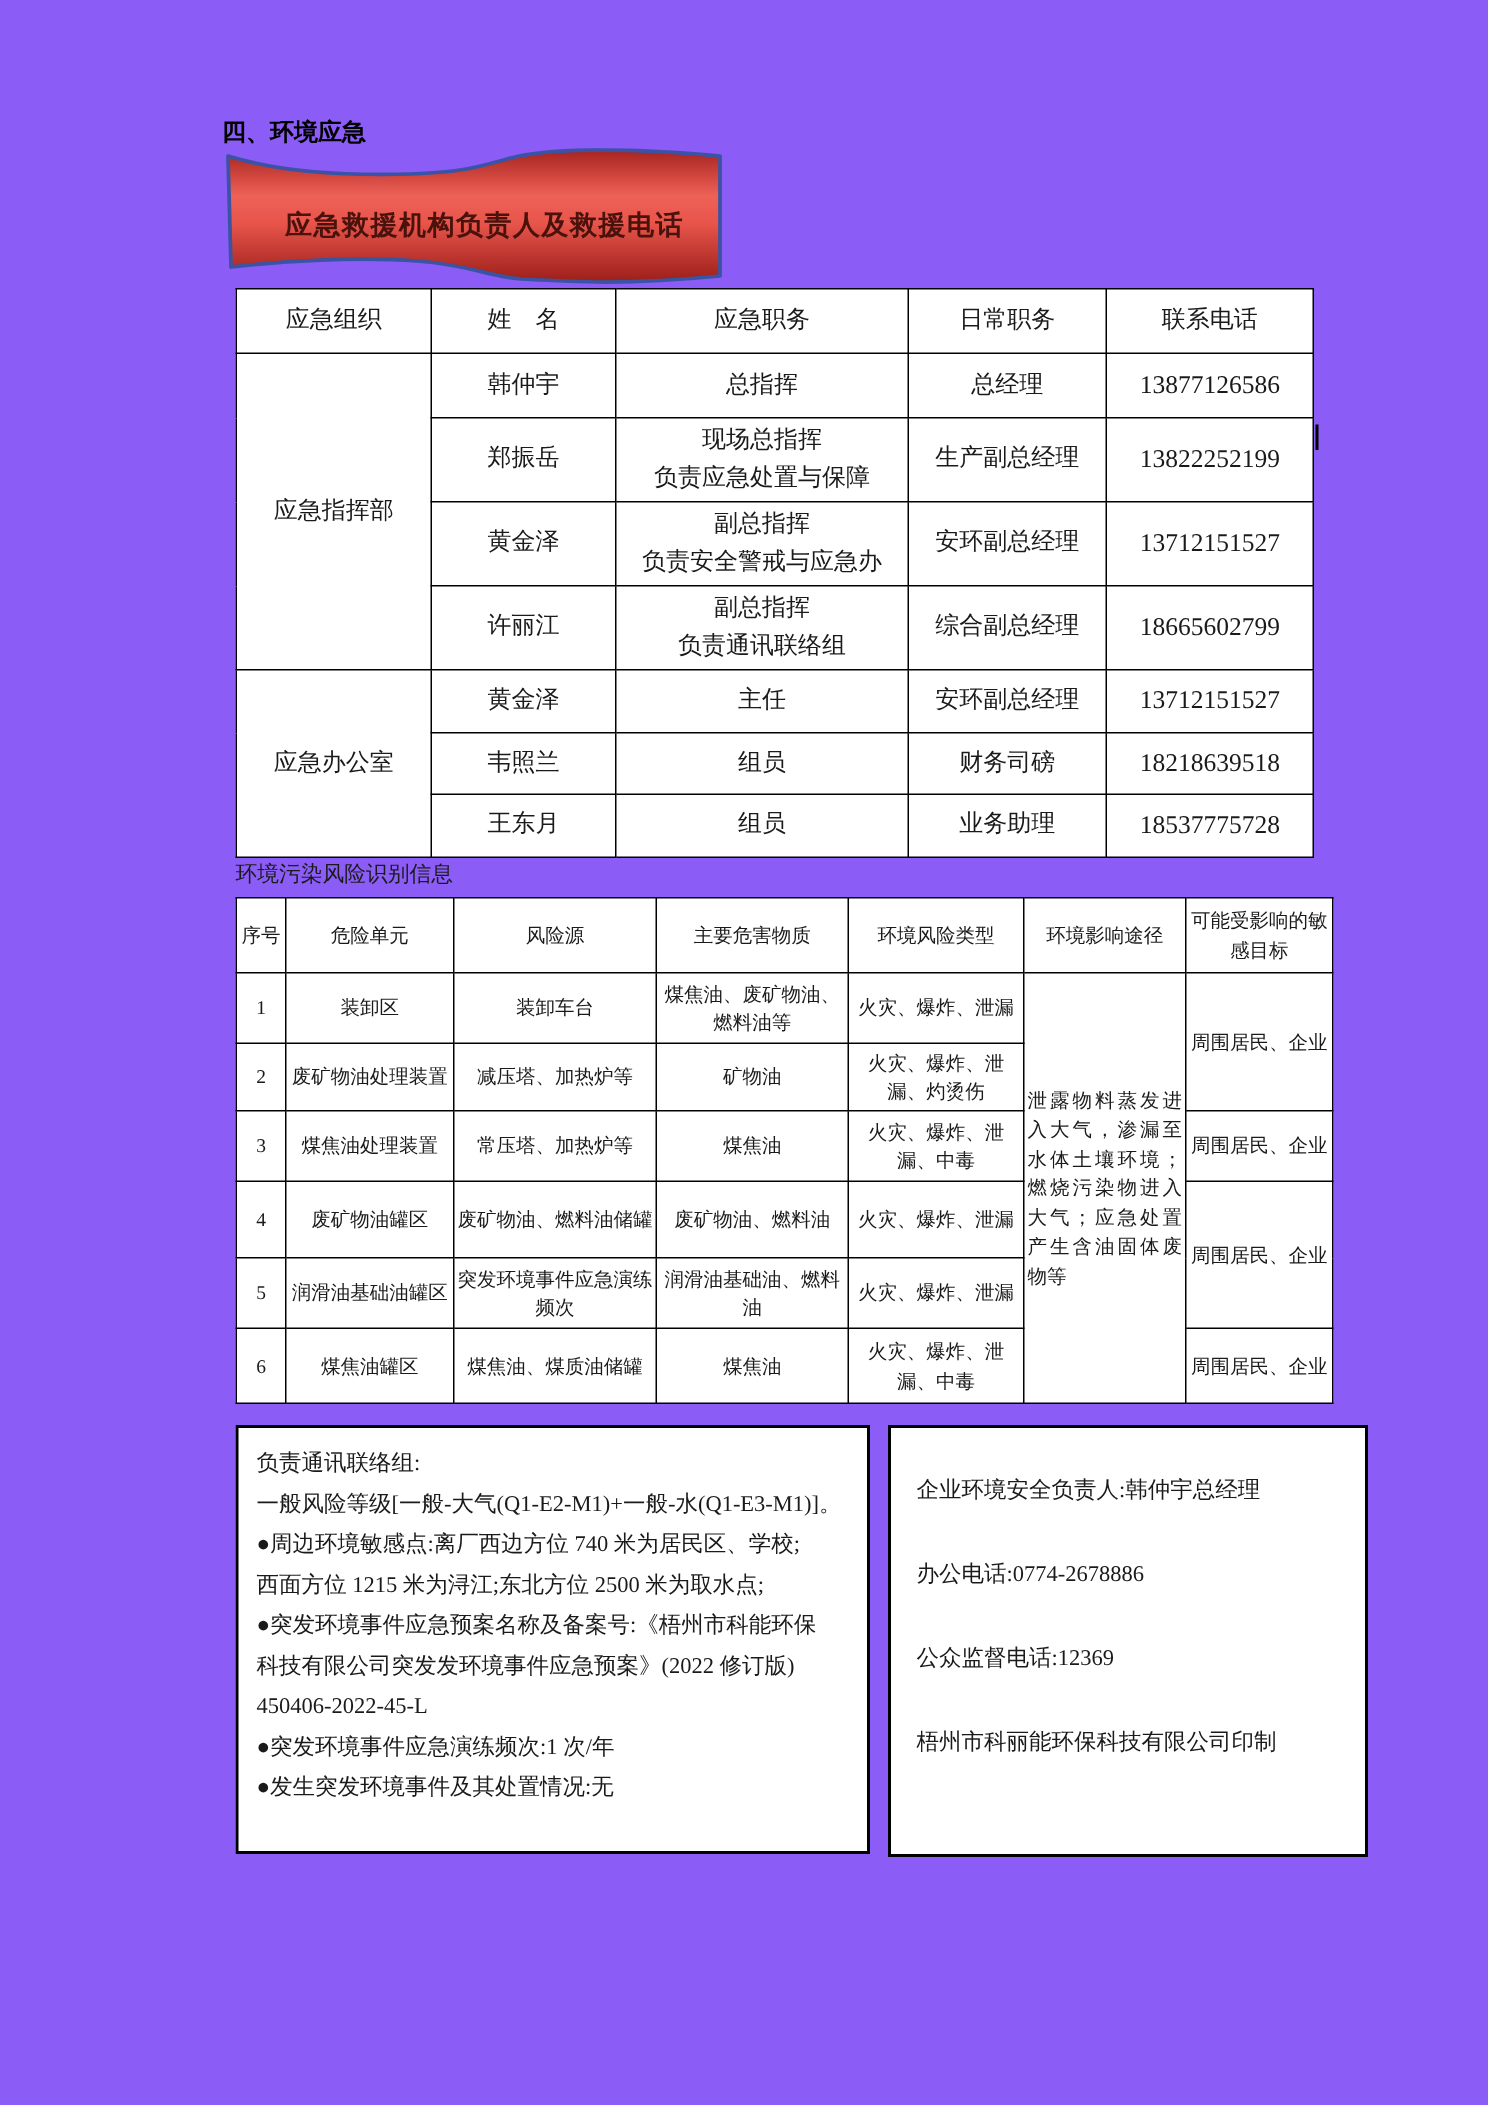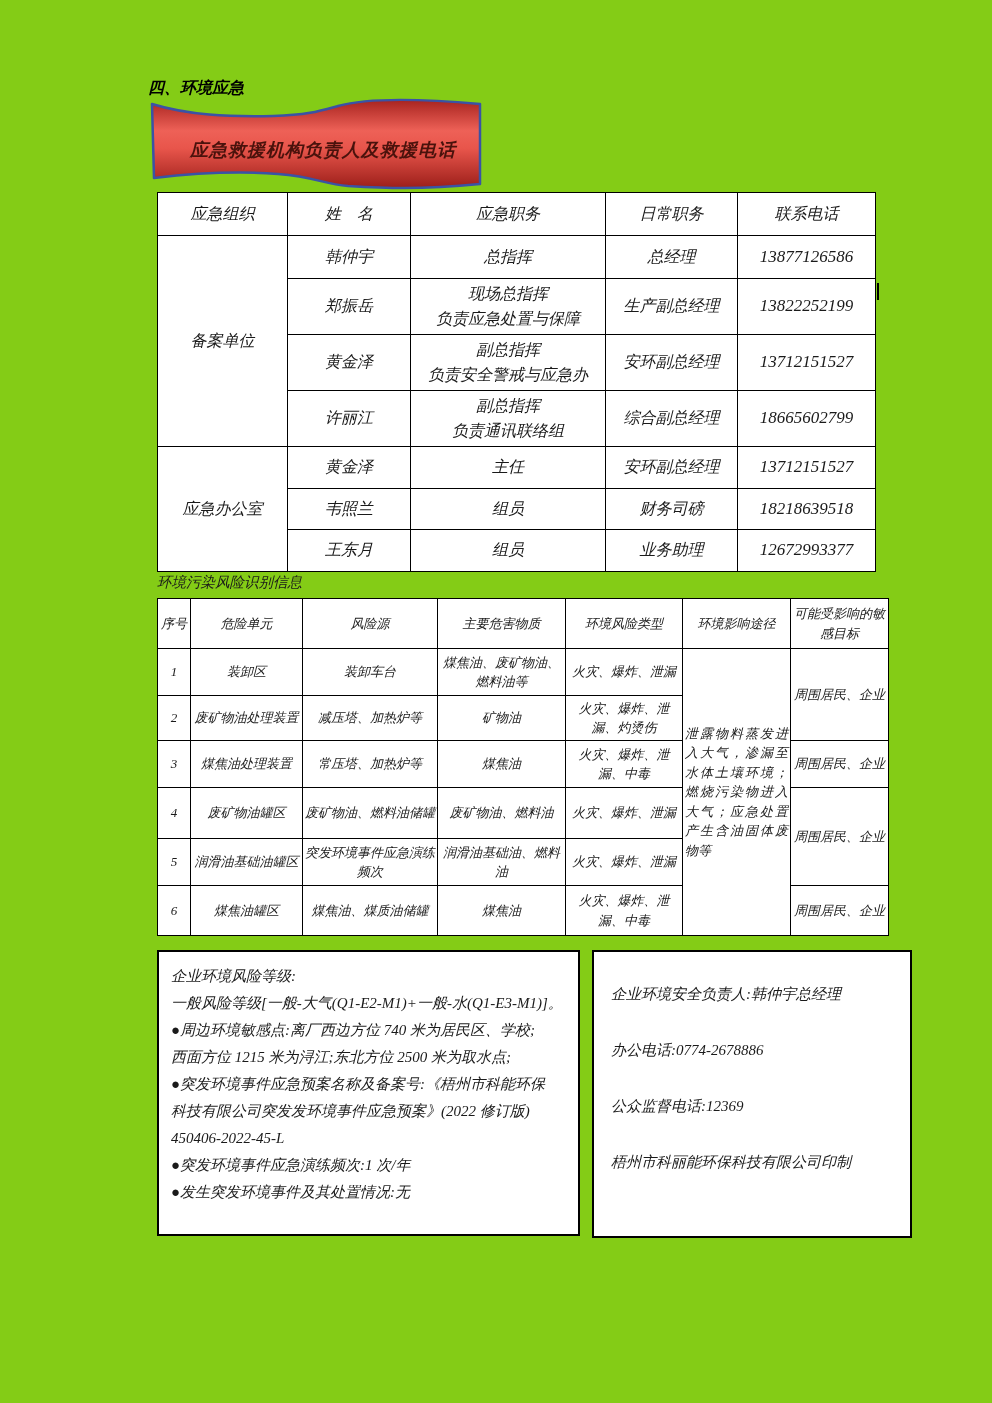--- a/index.html
+++ b/index.html
@@ -1,17 +1,17 @@
 <!DOCTYPE html>
 <html><head>
 <meta charset="utf-8">
 <style>
   * { margin:0; padding:0; box-sizing:border-box; }
   body { background:#ffffff; font-family:"Liberation Serif","DejaVu Serif",serif; }
-  .page { position:relative; width:992px; height:1403px; background:#84cc16; overflow:hidden;font-style:italic; }
+  .page { position:relative; width:992px; height:1403px; background:#8b5cf6; overflow:hidden; }
 
   .section-heading { position:absolute; left:148px; top:78px; font-size:16px; font-weight:bold; color:#000; font-family:"DejaVu Sans","Liberation Sans",sans-serif; }
 
   .banner { position:absolute; left:148px; top:98px; width:337px; height:92px; }
   .banner svg { position:absolute; left:0; top:0; }
   .banner-text { position:absolute; left:42px; top:40px; font-size:18px; font-weight:bold; color:#4a120c; letter-spacing:1px; white-space:nowrap; }
 
   table { border-collapse:collapse; table-layout:fixed; position:absolute; background:#fff; }
   td, th { border:1px solid #000; text-align:center; vertical-align:middle; font-weight:normal; color:#1a1a1a; overflow:hidden; }
 
@@ -72,21 +72,21 @@
     </colgroup>
     <tbody>
         <tr class="rt-h">
       <th>应急组织</th>
       <th>姓　名</th>
       <th>应急职务</th>
       <th>日常职务</th>
       <th>联系电话</th>
     </tr>
     <tr class="rt-r0">
-      <td rowspan="4">备案单位</td>
+      <td rowspan="4">应急指挥部</td>
       <td>韩仲宇</td>
       <td class="pre">总指挥</td>
       <td>总经理</td>
       <td class="phone">13877126586</td>
     </tr>
     <tr class="rt-r1">
       <td>郑振岳</td>
       <td class="pre">现场总指挥
 负责应急处置与保障</td>
       <td>生产副总经理</td>
@@ -116,21 +116,21 @@
     <tr class="rt-r5">
       <td>韦照兰</td>
       <td>组员</td>
       <td>财务司磅</td>
       <td class="phone">18218639518</td>
     </tr>
     <tr class="rt-r6">
       <td>王东月</td>
       <td>组员</td>
       <td>业务助理</td>
-      <td class="phone">12672993377</td>
+      <td class="phone">18537775728</td>
     </tr>
   </tbody>
     </table>
 
   <div class="risk-title">环境污染风险识别信息</div>
 
   <table class="risk-table">
     <colgroup>
       <col style="width:33px">
         <col style="width:112px">
@@ -194,21 +194,21 @@
       <td>煤焦油罐区</td>
       <td>煤焦油、煤质油储罐</td>
       <td>煤焦油</td>
       <td>火灾、爆炸、泄漏、中毒</td>
       <td>周围居民、企业</td>
     </tr>
   </tbody>
     </table>
 
   <div class="info-box info-left">
-    <p>企业环境风险等级:</p>
+    <p>负责通讯联络组:</p>
     <p>一般风险等级[一般-大气(Q1-E2-M1)+一般-水(Q1-E3-M1)]。</p>
     <p>●周边环境敏感点:离厂西边方位 740 米为居民区、学校;</p>
     <p>西面方位 1215 米为浔江;东北方位 2500 米为取水点;</p>
     <p>●突发环境事件应急预案名称及备案号:《梧州市科能环保</p>
     <p>科技有限公司突发发环境事件应急预案》(2022 修订版)</p>
     <p>450406-2022-45-L</p>
     <p>●突发环境事件应急演练频次:1 次/年</p>
     <p>●发生突发环境事件及其处置情况:无</p>
   </div>
 

